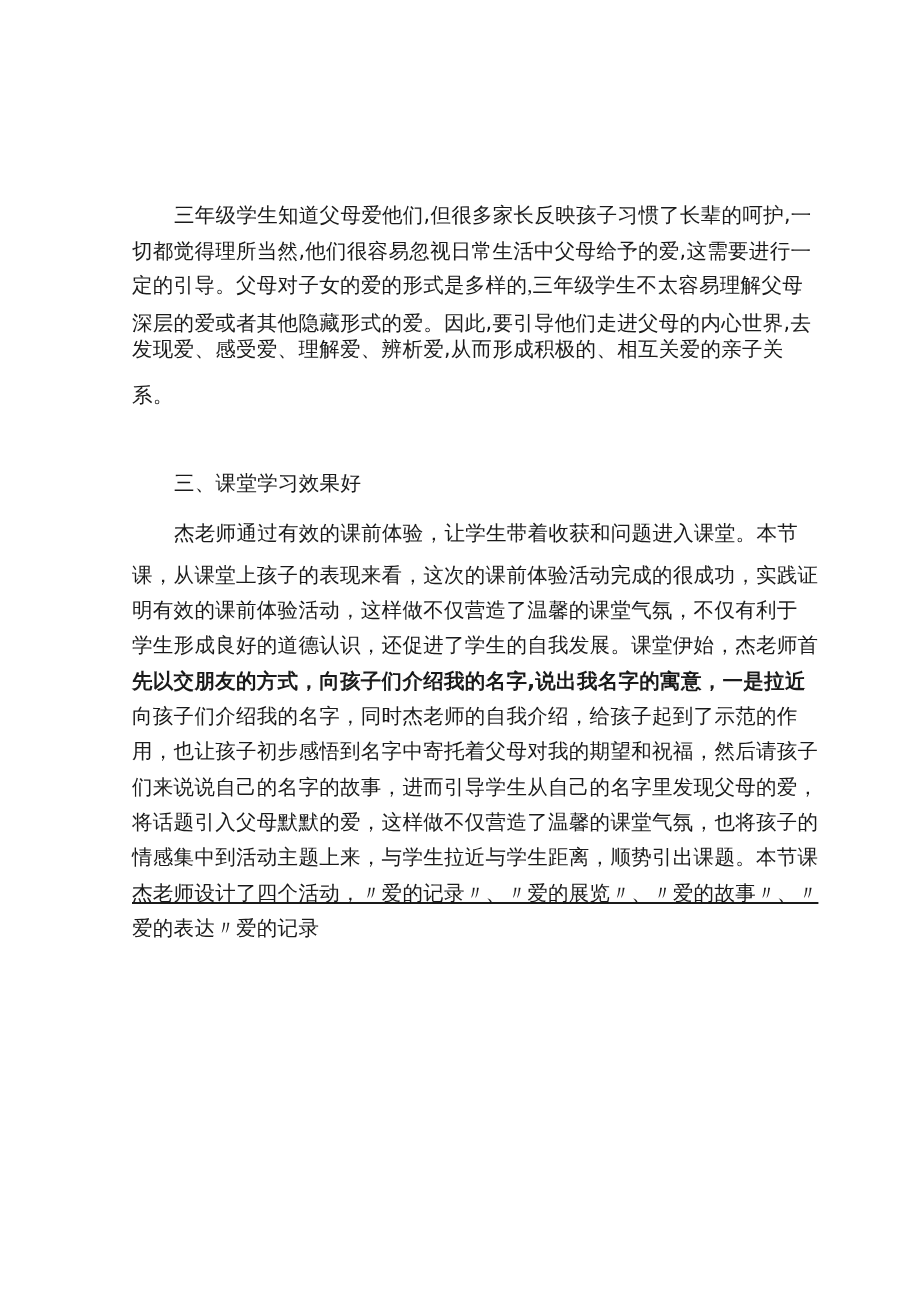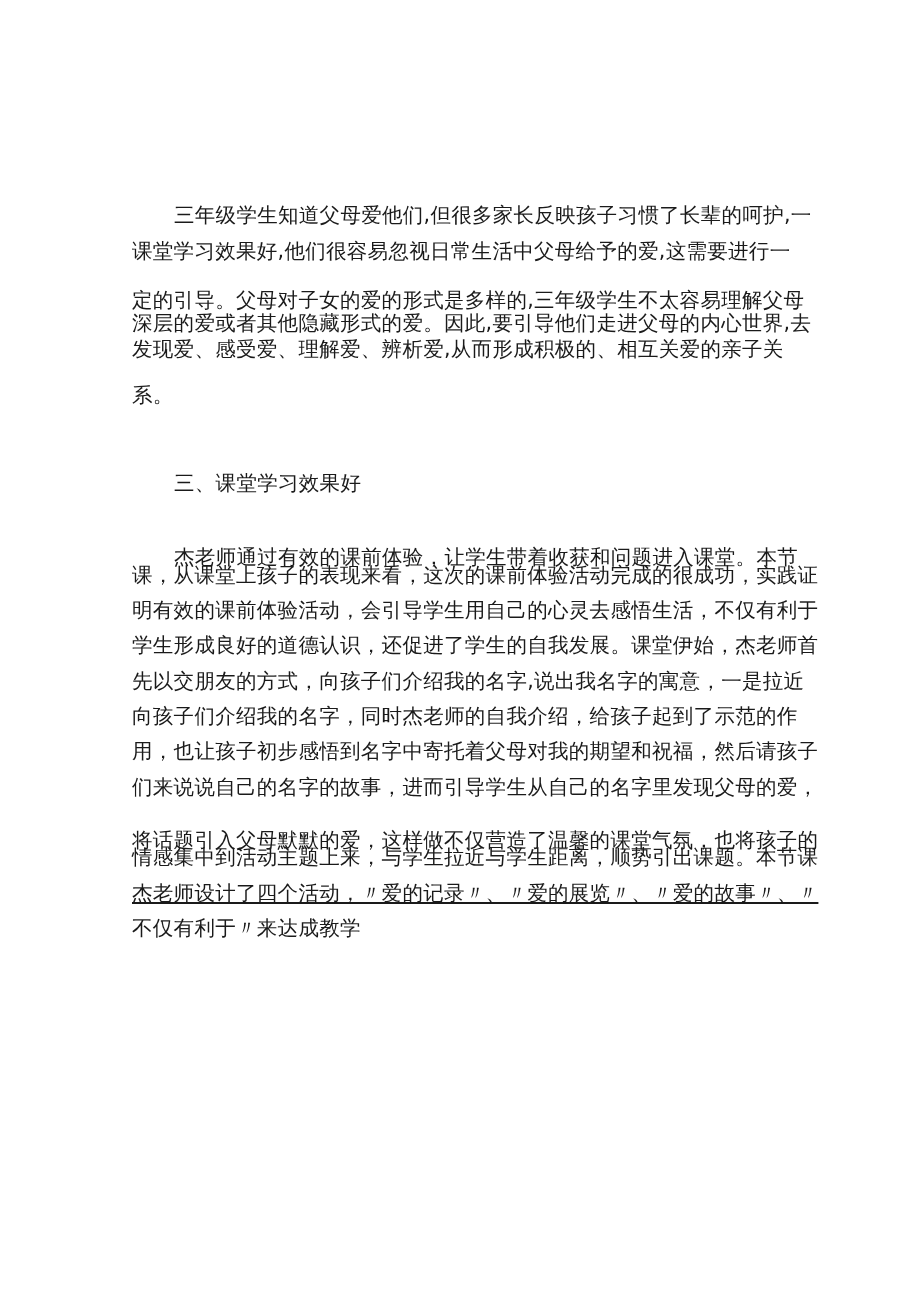--- a/index.html
+++ b/index.html
@@ -35,36 +35,36 @@
       left: 174px;
     }
   </style>
 </head>
 <body>
 
 <div class="page">
 
   <div>
     <div class="line indent" style="top:202px;">三年级学生知道父母爱他们,但很多家长反映孩子习惯了长辈的呵护,一</div>
-    <div class="line" style="top:238px;">课堂学习效果好,他们很容易忽视日常生活中父母给予的爱,这需要进行一</div>
-    <div class="line" style="top:287px;">定的引导。父母对子女的爱的形式是多样的,三年级学生不太容易理解父母</div>
+    <div class="line" style="top:238px;">切都觉得理所当然,他们很容易忽视日常生活中父母给予的爱,这需要进行一</div>
+    <div class="line" style="top:272px;font-family:Liberation Serif, serif;">定的引导。父母对子女的爱的形式是多样的,三年级学生不太容易理解父母</div>
     <div class="line" style="top:310px;">深层的爱或者其他隐藏形式的爱。因此,要引导他们走进父母的内心世界,去</div>
     <div class="line" style="top:336px;">发现爱、感受爱、理解爱、辨析爱,从而形成积极的、相互关爱的亲子关</div>
     <div class="line" style="top:382px;">系。</div>
   </div>
 
   <div class="line indent" style="top:470px;">三、课堂学习效果好</div>
 
   <div>
-    <div class="line indent" style="top:544px;">杰老师通过有效的课前体验，让学生带着收获和问题进入课堂。本节</div>
+    <div class="line indent" style="top:520px;">杰老师通过有效的课前体验，让学生带着收获和问题进入课堂。本节</div>
     <div class="line" style="top:562px;text-align:center;">课，从课堂上孩子的表现来看，这次的课前体验活动完成的很成功，实践证</div>
-    <div class="line" style="top:597px;">明有效的课前体验活动，会引导学生用自己的心灵去感悟生活，不仅有利于</div>
+    <div class="line" style="top:597px;">明有效的课前体验活动，这样做不仅营造了温馨的课堂气氛，不仅有利于</div>
     <div class="line" style="top:632px;">学生形成良好的道德认识，还促进了学生的自我发展。课堂伊始，杰老师首</div>
-    <div class="line" style="top:668px;">先以交朋友的方式，向孩子们介绍我的名字,说出我名字的寓意，一是拉近</div>
+    <div class="line" style="top:668px;font-weight:bold;">先以交朋友的方式，向孩子们介绍我的名字,说出我名字的寓意，一是拉近</div>
     <div class="line" style="top:703px;">向孩子们介绍我的名字，同时杰老师的自我介绍，给孩子起到了示范的作</div>
     <div class="line" style="top:738px;text-align:center;">用，也让孩子初步感悟到名字中寄托着父母对我的期望和祝福，然后请孩子</div>
     <div class="line" style="top:774px;">们来说说自己的名字的故事，进而引导学生从自己的名字里发现父母的爱，</div>
-    <div class="line" style="top:827px;">将话题引入父母默默的爱，这样做不仅营造了温馨的课堂气氛，也将孩子的</div>
+    <div class="line" style="top:809px;">将话题引入父母默默的爱，这样做不仅营造了温馨的课堂气氛，也将孩子的</div>
     <div class="line" style="top:844px;">情感集中到活动主题上来，与学生拉近与学生距离，顺势引出课题。本节课</div>
     <div class="line" style="top:880px;text-decoration:underline;">杰老师设计了四个活动，〃爱的记录〃、〃爱的展览〃、〃爱的故事〃、〃</div>
-    <div class="line" style="top:915px;">不仅有利于〃来达成教学</div>
+    <div class="line" style="top:915px;">爱的表达〃爱的记录</div>
   </div>
 </div>
 
 </body></html>

